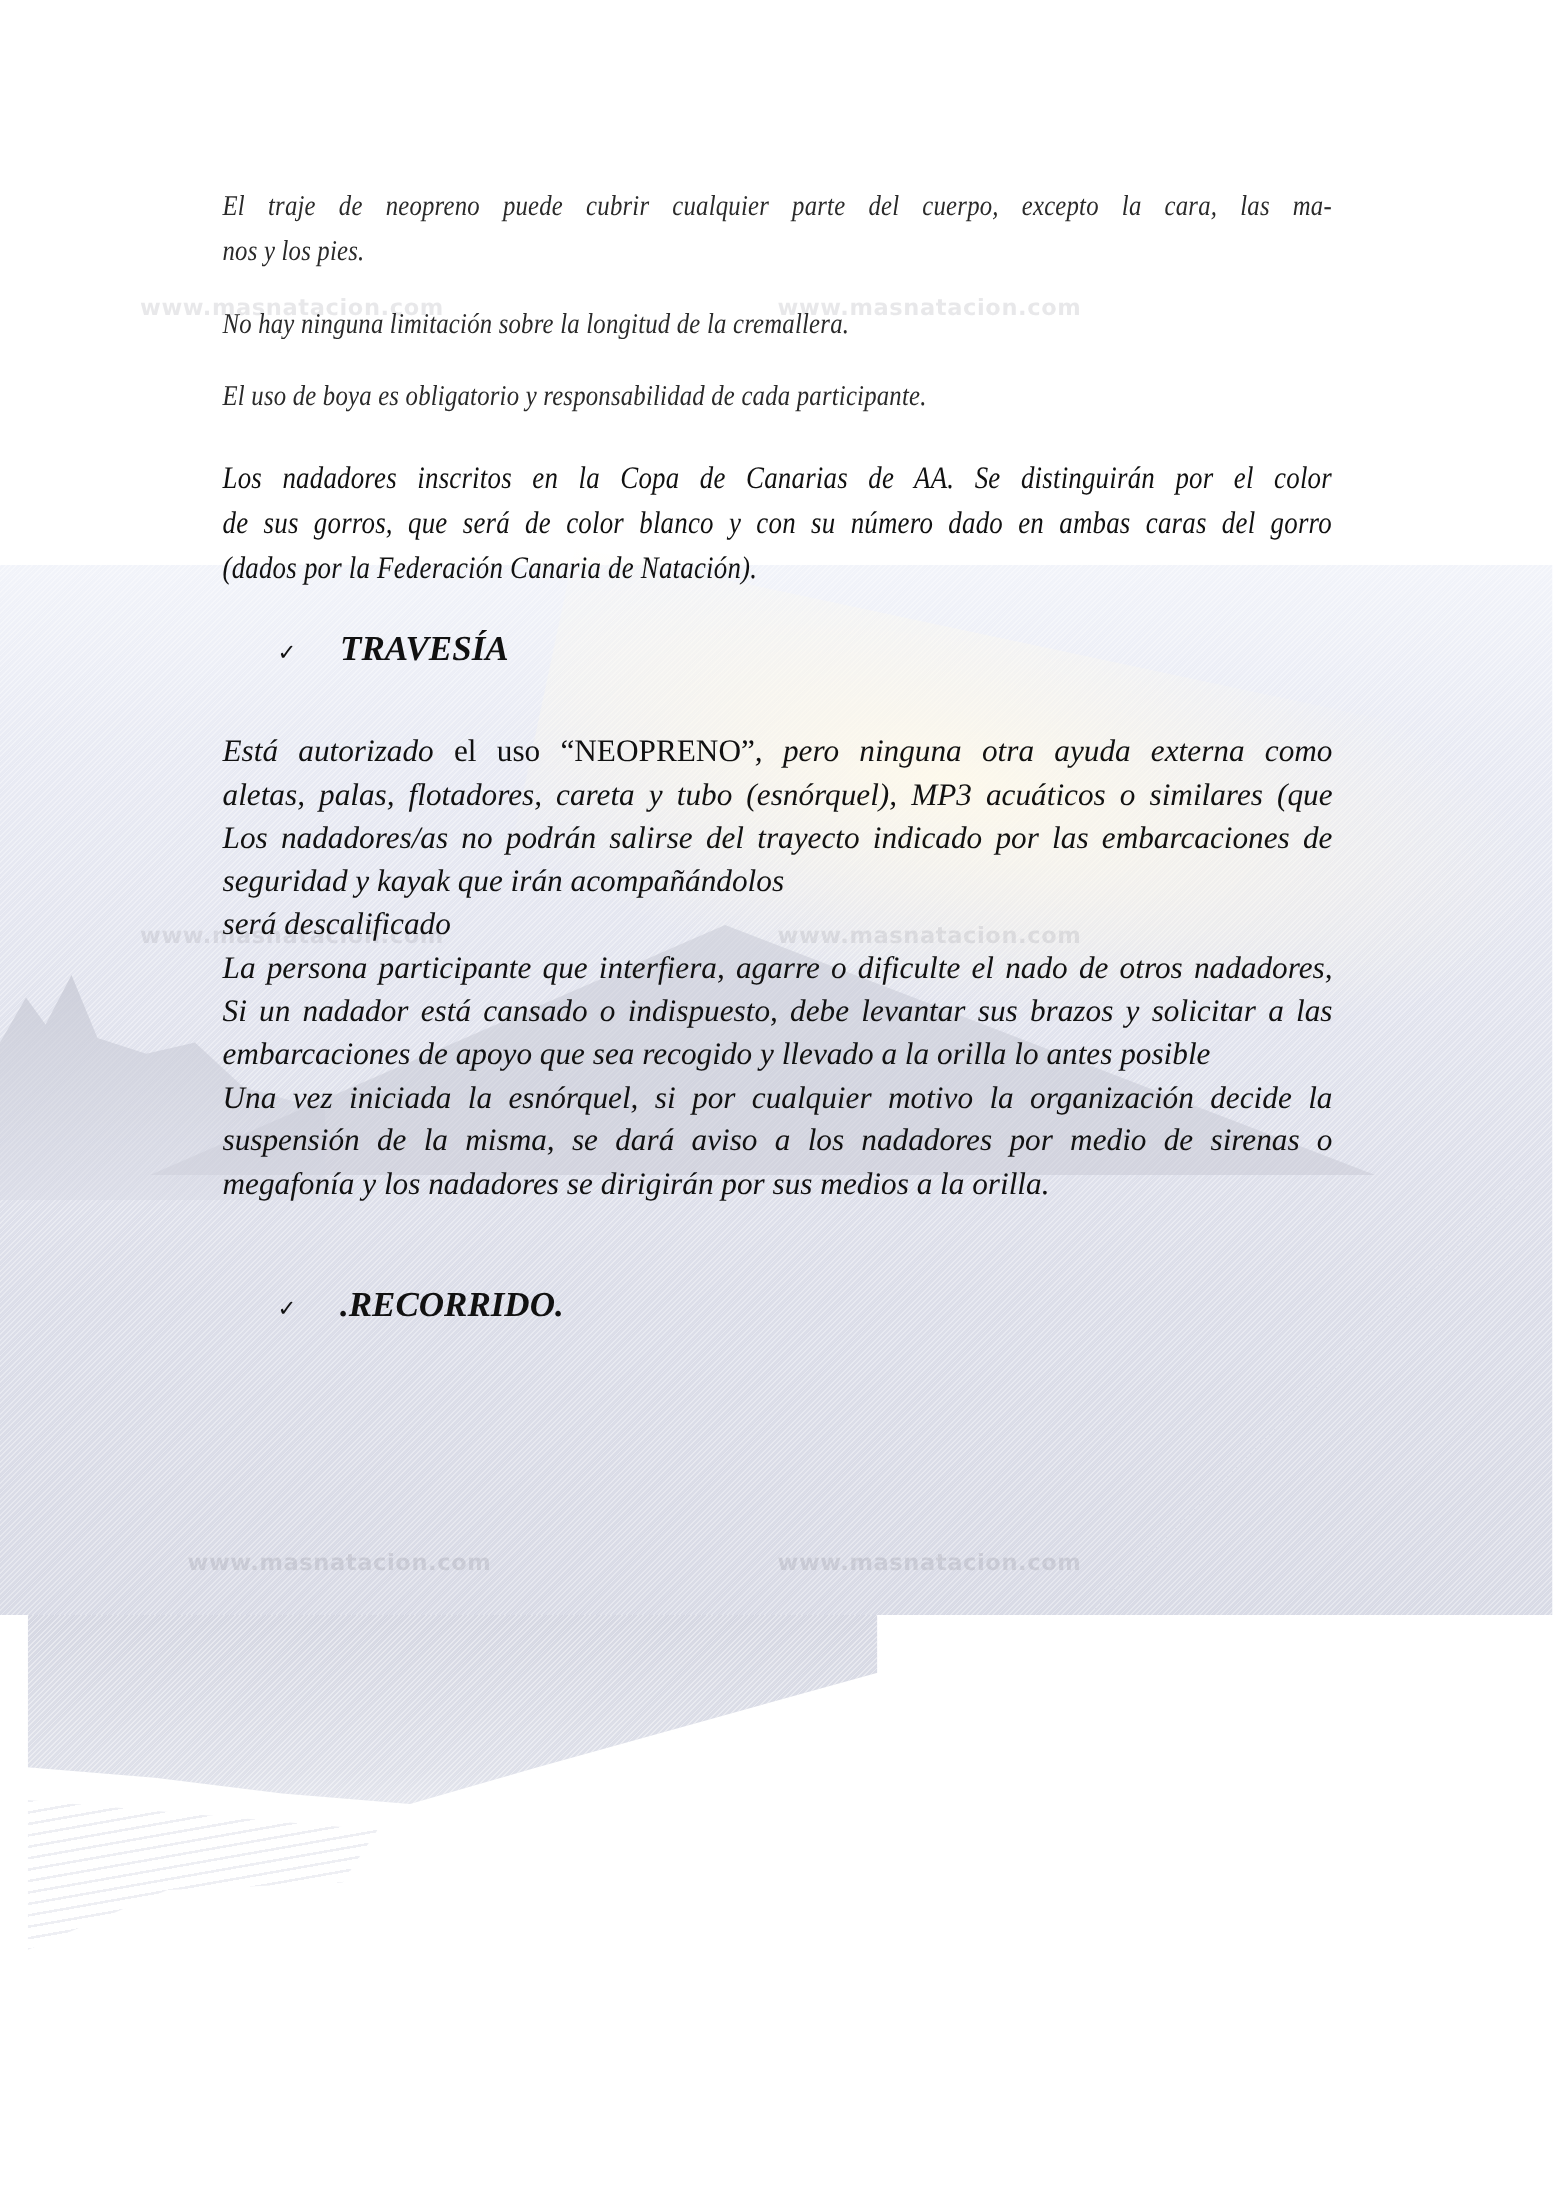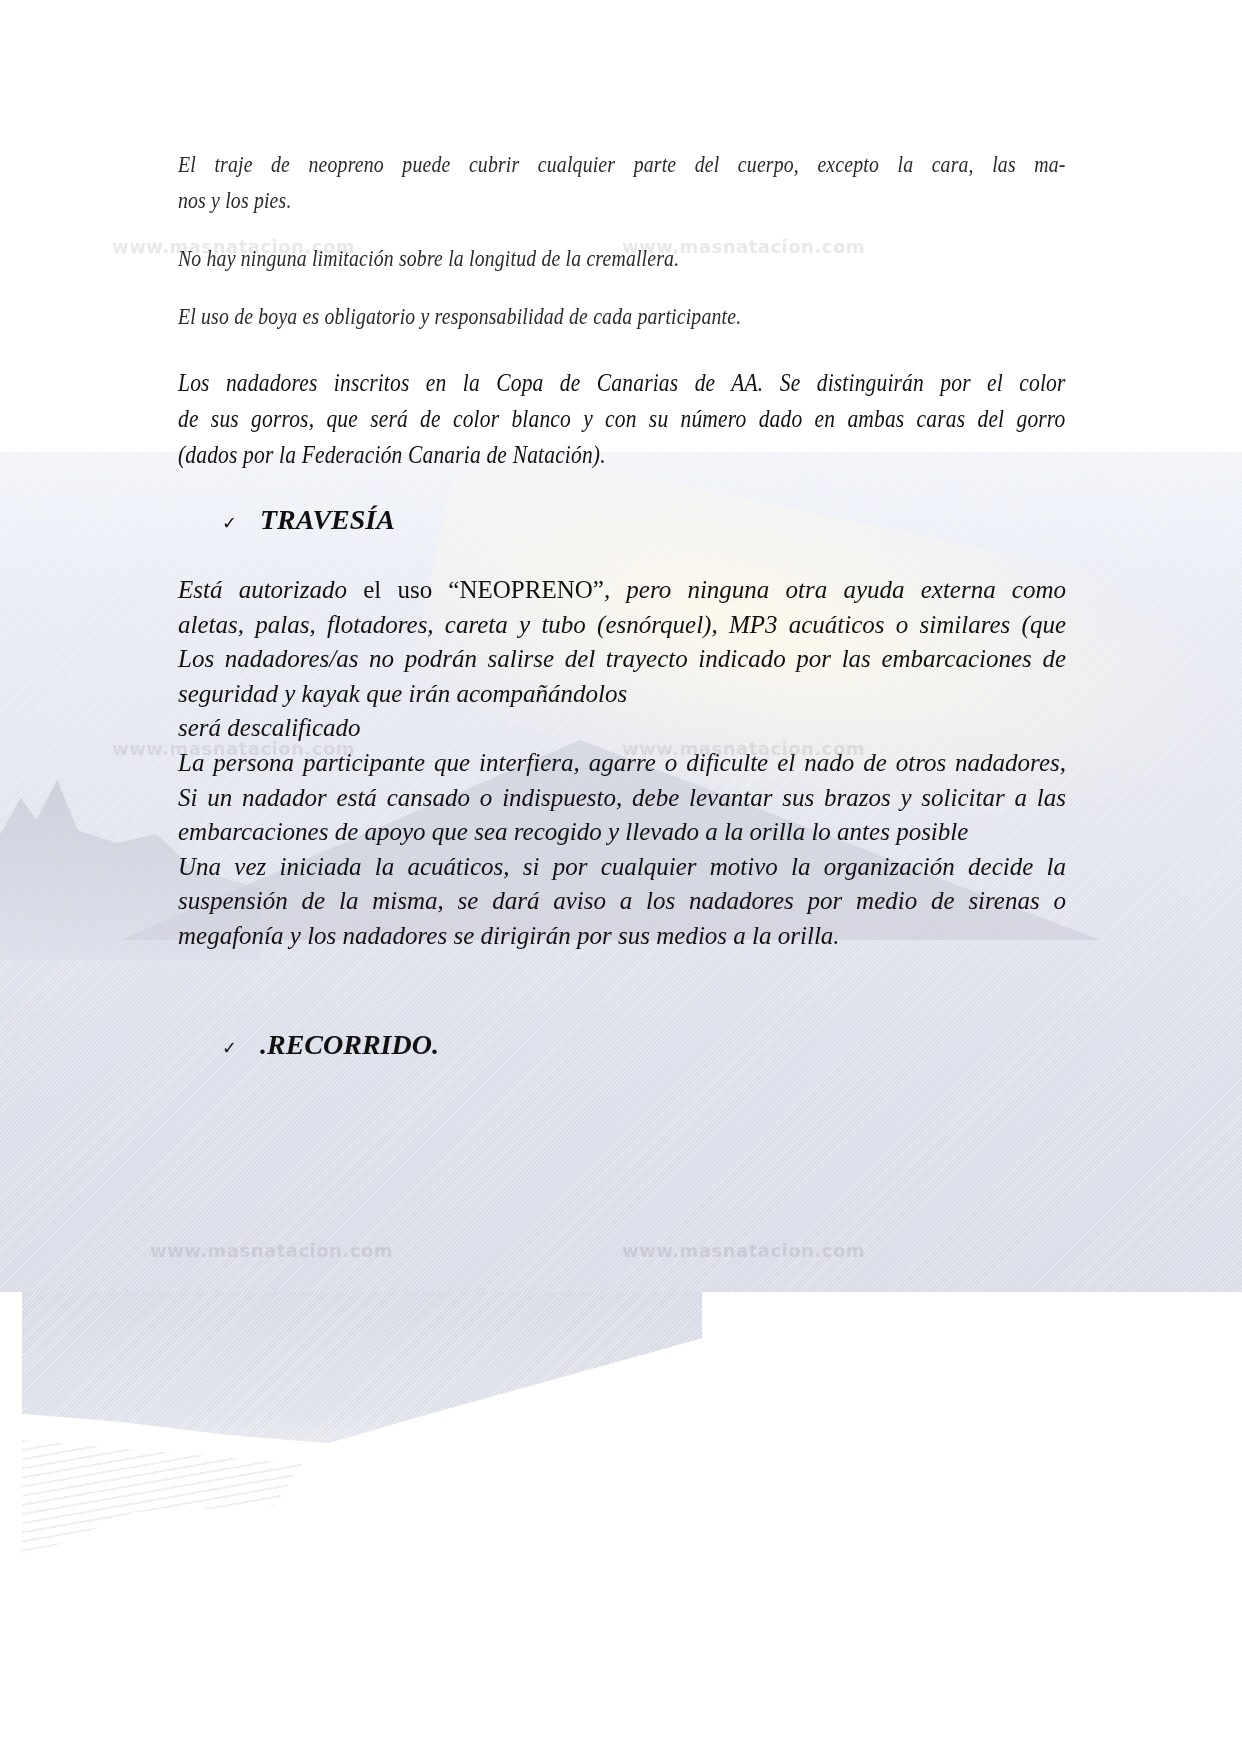--- a/index.html
+++ b/index.html
@@ -148,27 +148,28 @@
     }
     .heading .check {
       font-family: "DejaVu Sans", sans-serif;
       font-size: 18px;
       width: 38px;
     }
     .heading .title {
       font-style: italic;
       font-weight: bold;
       font-size: 28px;
+      margin-left: 12px;
     }
     .h-travesia { top: 357px; }
     .h-recorrido { top: 882px; }
 
     .travesia-block {
       position: absolute;
-      top: 426px;
+      top: 438px;
       left: 0;
       width: 888px;
       font-family: "Liberation Serif", "DejaVu Serif", serif;
       font-style: italic;
       font-size: 25px;
       line-height: 34.6px;
       color: #111111;
     }
     .travesia-block .line {
       display: block;
@@ -225,21 +226,21 @@
 
   <div class="travesia-block">
     <span class="line justify-line"><span>Está autorizado</span><span class="upright"> el uso “NEOPRENO”</span><span>, pero ninguna otra ayuda externa como</span></span>
     <span class="line justify-line">aletas, palas, flotadores, careta y tubo (esnórquel), MP3 acuáticos o similares (que</span>
     <span class="line justify-line">Los nadadores/as no podrán salirse del trayecto indicado por las embarcaciones de</span>
     <span class="line">seguridad y kayak que irán acompañándolos</span>
     <span class="line">será descalificado</span>
     <span class="line justify-line">La persona participante que interfiera, agarre o dificulte el nado de otros nadadores,</span>
     <span class="line justify-line">Si un nadador está cansado o indispuesto, debe levantar sus brazos y solicitar a las</span>
     <span class="line">embarcaciones de apoyo que sea recogido y llevado a la orilla lo antes posible</span>
-    <span class="line justify-line">Una vez iniciada la acuáticos, si por cualquier motivo la organización decide la</span>
+    <span class="line justify-line">Una vez iniciada la esnórquel, si por cualquier motivo la organización decide la</span>
     <span class="line justify-line">suspensión de la misma, se dará aviso a los nadadores por medio de sirenas o</span>
     <span class="line">megafonía y los nadadores se dirigirán por sus medios a la orilla.</span>
   </div>
 
   <div class="heading h-recorrido">
     <span class="check">✓</span>
     <span class="title">.RECORRIDO.</span>
   </div>
 
 </div>

